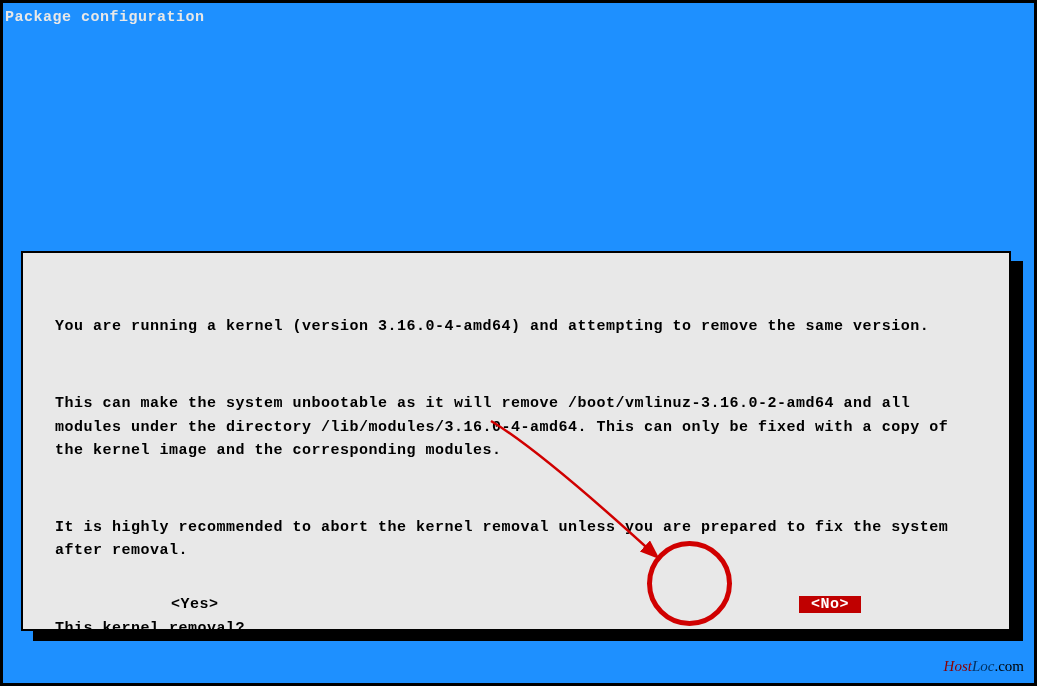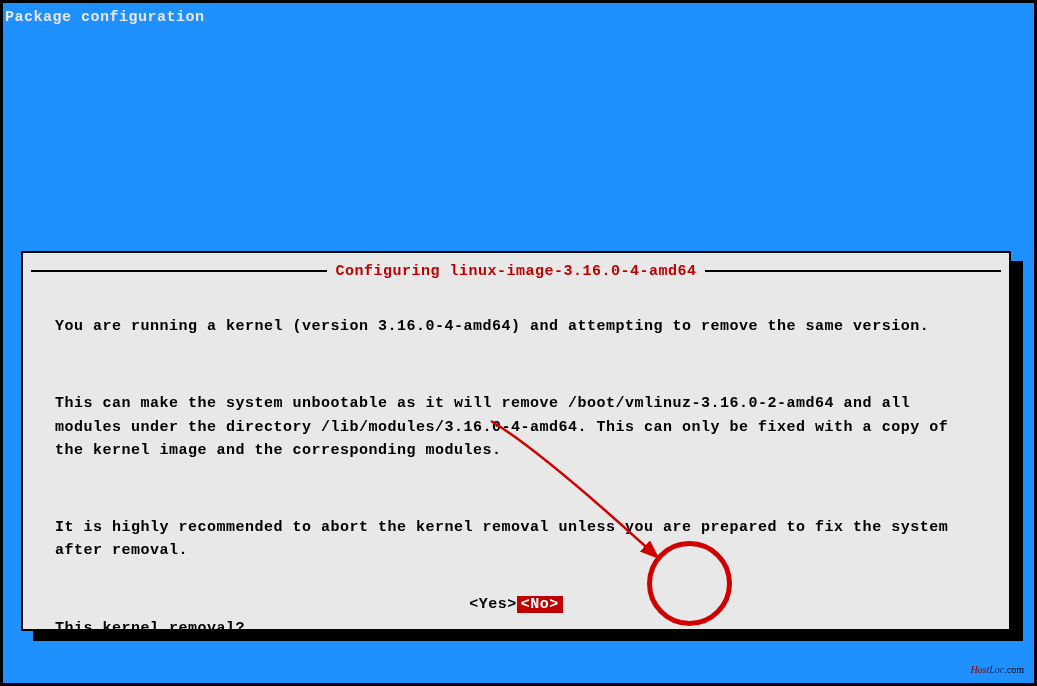--- a/index.html
+++ b/index.html
@@ -92,30 +92,30 @@
     }
     .content .gap {
       height: 22px;
     }
     .buttons {
       position: absolute;
       bottom: 8px;
       left: 0;
       right: 0;
       display: flex;
-      justify-content: center;
+      justify-content: space-between;
       padding: 0 140px;
     }
     .btn-yes {
       color: #000;
     }
     .btn-no {
       background: #c00000;
       color: #fff;
-      padding: 0 4px;
+      padding: 0 12px;
     }
     .circle {
       position: absolute;
       top: 538px;
       left: 644px;
       width: 85px;
       height: 85px;
       border: 5px solid #d00000;
       border-radius: 50%;
       pointer-events: none;
@@ -126,21 +126,21 @@
       left: 478px;
       width: 200px;
       height: 175px;
       pointer-events: none;
     }
     .watermark {
       position: absolute;
       bottom: 8px;
       right: 10px;
       font-family: 'Comic Sans MS', cursive;
-      font-size: 10px;
+      font-size: 15px;
       font-weight: normal;
       letter-spacing: 0;
     }
     .watermark .brand1 {
       color: #8B0000;
       font-style: italic;
     }
     .watermark .brand2 {
       color: #003366;
       font-style: italic;
@@ -152,25 +152,20 @@
 </head>
 <body>
 
 <div class="terminal">
   <div class="header">Package configuration</div>
 
   <div class="dialog-shadow"></div>
 
   <div class="dialog">
     <div class="dialog-inner">
-      <div class="title-line">
-        <div class="title-border-left"></div>
-        <span class="title-text"> Configuring linux-image-3.16.0-4-amd64 </span>
-        <div class="title-border-right"></div>
-      </div>
 
       <div class="content">
         <p>You are running a kernel (version 3.16.0-4-amd64) and attempting to remove the same version.</p>
         <div class="gap"></div>
         <p>This can make the system unbootable as it will remove /boot/vmlinuz-3.16.0-2-amd64 and all modules under the directory /lib/modules/3.16.0-4-amd64. This can only be fixed with a copy of the kernel image and the corresponding modules.</p>
         <div class="gap"></div>
         <p>It is highly recommended to abort the kernel removal unless you are prepared to fix the system after removal.</p>
         <div class="gap"></div>
         <p>This kernel removal?</p>
       </div>

